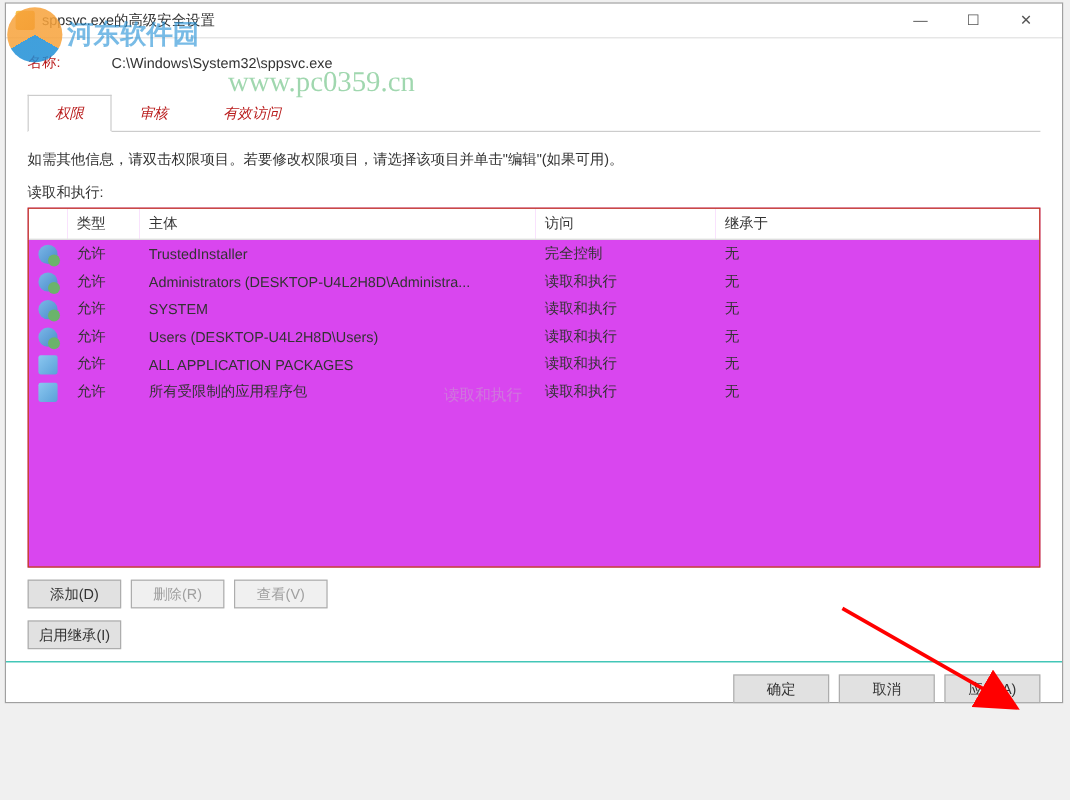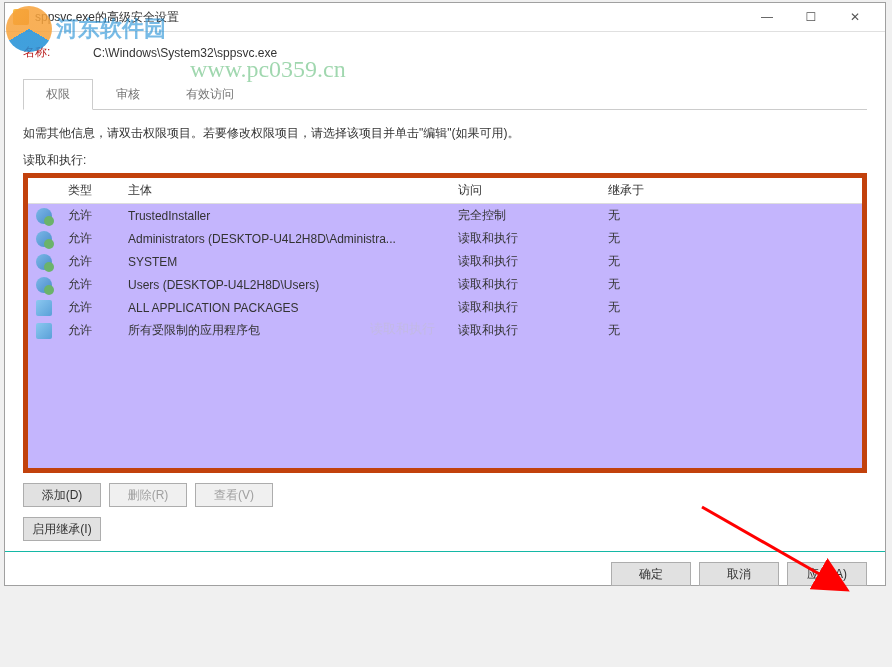--- a/index.html
+++ b/index.html
@@ -9,25 +9,25 @@
     .titlebar-icon { width: 16px; height: 16px; margin-right: 6px; background: linear-gradient(135deg,#f7c24a,#e89a2a); border-radius: 2px; }
     .titlebar-title { flex: 1; color: #333; }
     .titlebar-btns { display: flex; }
     .titlebar-btn { width: 44px; height: 28px; display: flex; align-items: center; justify-content: center; color: #555; }
     .content { flex: 1; padding: 12px 18px 10px 18px; display: flex; flex-direction: column; }
     .field-row { display: flex; align-items: center; margin-bottom: 10px; }
     .field-label { width: 70px; color: #b91c1c; }
     .field-value { color: #333; }
     .link { color: #0066cc; cursor: pointer; margin-left: 10px; }
     .tabs { display: flex; border-bottom: 1px solid #ccc; margin-top: 8px; }
-    .tab { padding: 6px 22px; border: 1px solid transparent; border-bottom: none; color: #737373; cursor: pointer; }
+    .tab { padding: 6px 22px; border: 1px solid transparent; border-bottom: none; color: #b91c1c; cursor: pointer; font-style: italic; }
     .tab.active { border-color: #ccc; background: #fff; border-bottom: 1px solid #fff; margin-bottom: -1px; }
     .info-text { margin: 14px 0 10px 0; color: #333; line-height: 1.5; }
     .entries-label { margin-bottom: 4px; color: #333; }
-    .table-container { border: 5px solid #c2410c; height: 300px; overflow: auto; background: #c4b5fd; }
+    .table-container { border: 1px solid #c2410c; height: 300px; overflow: auto; background: #d946ef; }
     .perm-table { width: 100%; border-collapse: collapse; }
     .perm-table th { text-align: left; padding: 4px 8px; font-weight: normal; border-bottom: 1px solid #ddd; color: #333; background: #fff; }
     .perm-table td { padding: 3px 8px; color: #333; white-space: nowrap; overflow: hidden; text-overflow: ellipsis; }
     .col-icon { width: 24px; }
     .col-type { width: 60px; }
     .col-principal { width: 330px; max-width: 330px; }
     .col-access { width: 150px; }
     .col-inherit { }
     .row-icon { width: 16px; height: 16px; display: inline-block; vertical-align: middle; }
     .row-icon.users { background: linear-gradient(135deg,#7bb8e8,#4a8bc9); border-radius: 50%; position: relative; }

